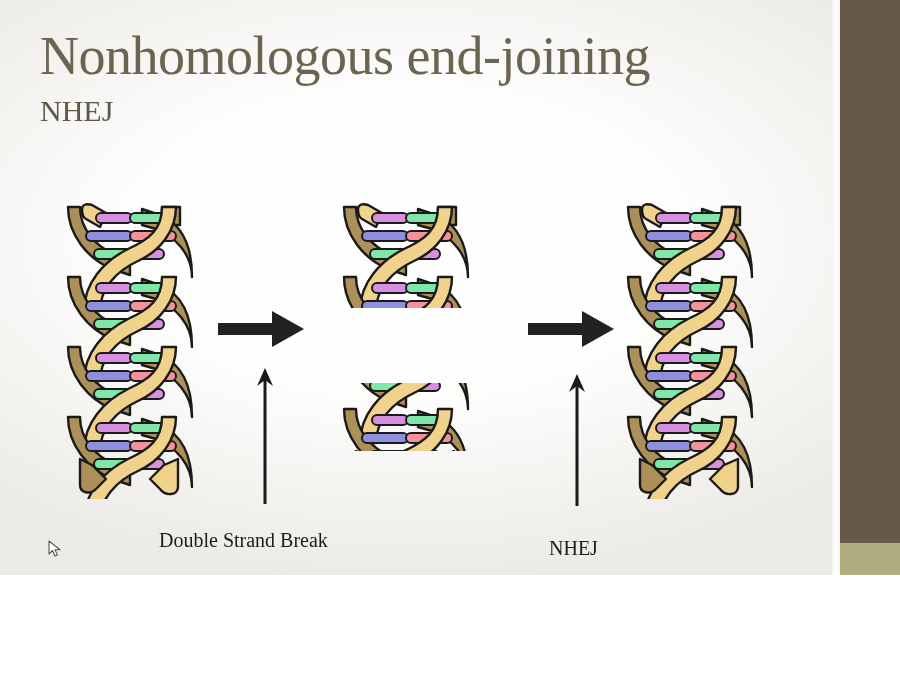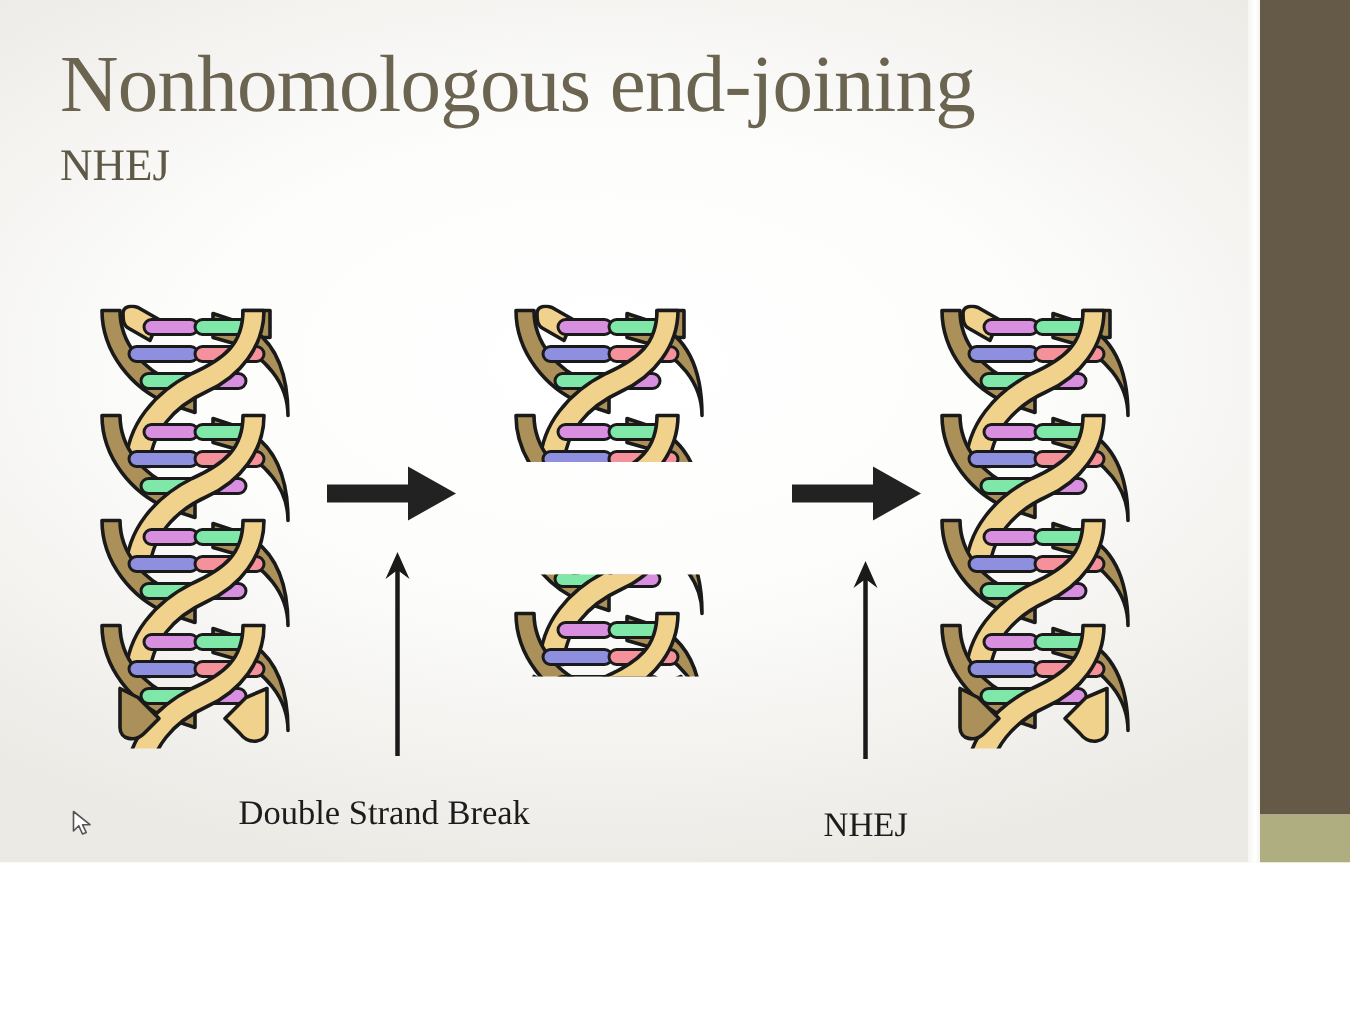--- a/index.html
+++ b/index.html
@@ -53,21 +53,21 @@
     top: 94px;
     font-size: 30px;
     color: #5e5846;
     letter-spacing: 0px;
   }
 
   
   .caption {
     position: absolute;
     color: #1c1c1c;
-    font-size: 23px;
+    font-size: 20px;
     line-height: 1.32;
     font-family: "Liberation Serif", "DejaVu Serif", serif;
   }
   #caption-dsb { left: 159px; top: 527px; }
   #caption-nhej { left: 549px; top: 535px; }
 
   
   .h-arrow {
     position: absolute;
     width: 90px;

